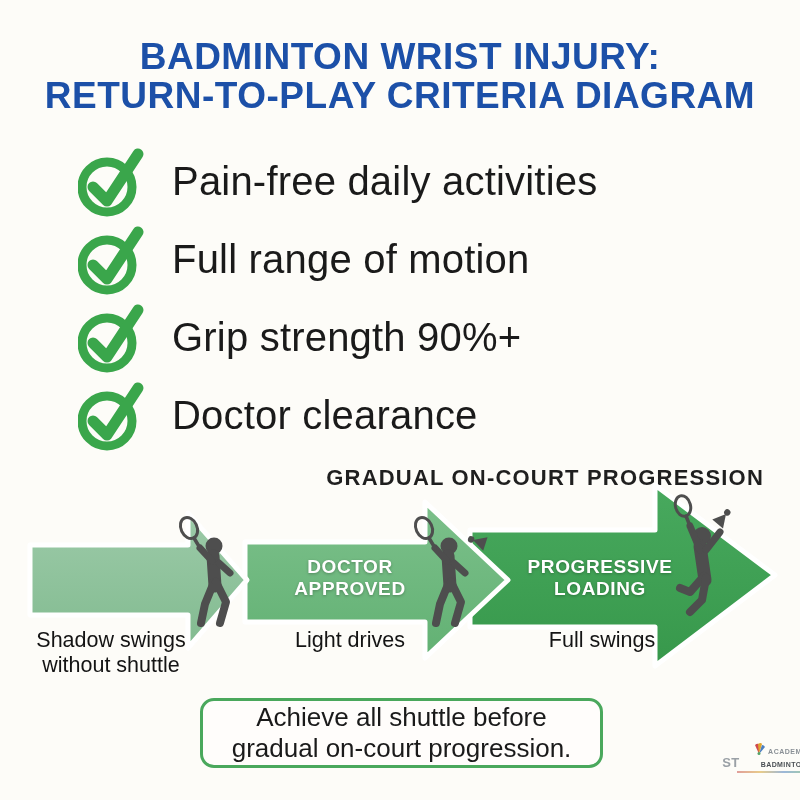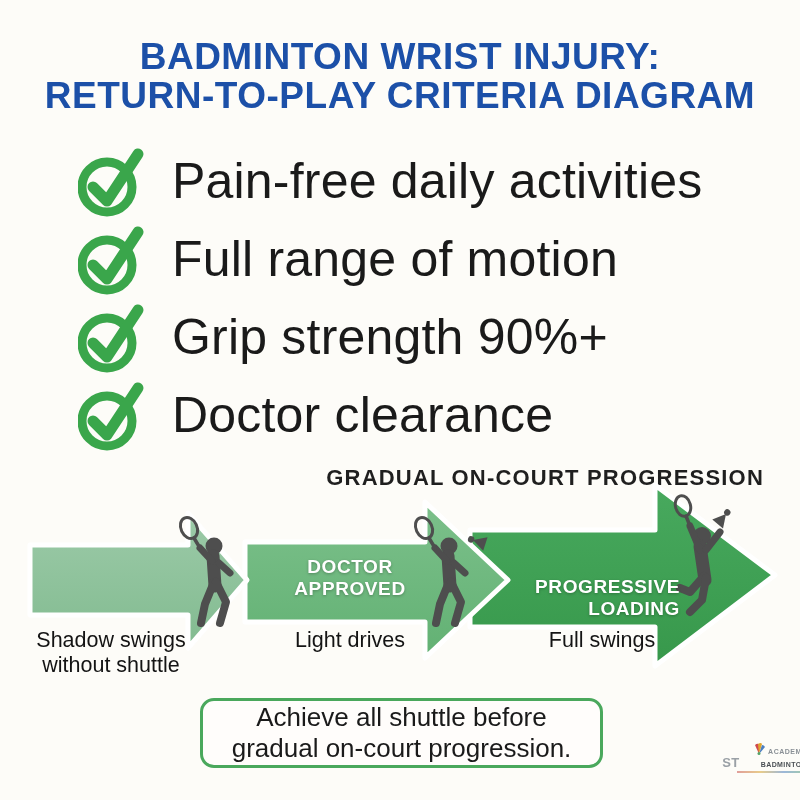--- a/index.html
+++ b/index.html
@@ -16,40 +16,40 @@
     position:absolute;top:37px;left:0;width:800px;
     text-align:center;color:#1c50a8;font-weight:bold;
     font-size:37px;line-height:39px;letter-spacing:.5px;
   }
 
   
   .checklist{position:absolute;top:142px;left:78px;width:660px;}
   .check-row{display:flex;align-items:center;height:78px;}
   .check-icon{width:68px;height:74px;flex:0 0 68px;margin-right:26px;}
   .check-label{
-    font-size:50px;color:#1a1a1a;font-weight:500;
+    font-size:40px;color:#1a1a1a;font-weight:500;
     letter-spacing:.2px;white-space:nowrap;
   }
 
   
   .prog-heading{
     position:absolute;top:465px;left:0;width:764px;text-align:right;
     font-size:22px;font-weight:bold;color:#1f1f1f;letter-spacing:1.2px;
   }
 
   
   .arrow-band{position:absolute;top:480px;left:0;width:800px;height:200px;}
   .stage-label{
     position:absolute;text-align:center;color:#ffffff;font-weight:bold;
     font-size:19px;line-height:22px;letter-spacing:.6px;
     white-space:pre-line;text-shadow:0 1px 3px rgba(0,0,0,.28);
   }
   .stage-label1{left:36px;top:556px;width:160px;}
   .stage-label2{left:270px;top:556px;width:160px;}
-  .stage-label3{left:520px;top:576px;width:160px;text-align:right;}
+  .stage-label3{left:520px;top:556px;width:160px;}
 
   .stage-caption{
     position:absolute;text-align:center;color:#141414;
     font-size:21.5px;line-height:25px;font-weight:500;white-space:pre-line;
   }
   .stage-caption1{left:31px;top:628px;width:160px;}
   .stage-caption2{left:270px;top:628px;width:160px;}
   .stage-caption3{left:522px;top:628px;width:160px;}
 
   

